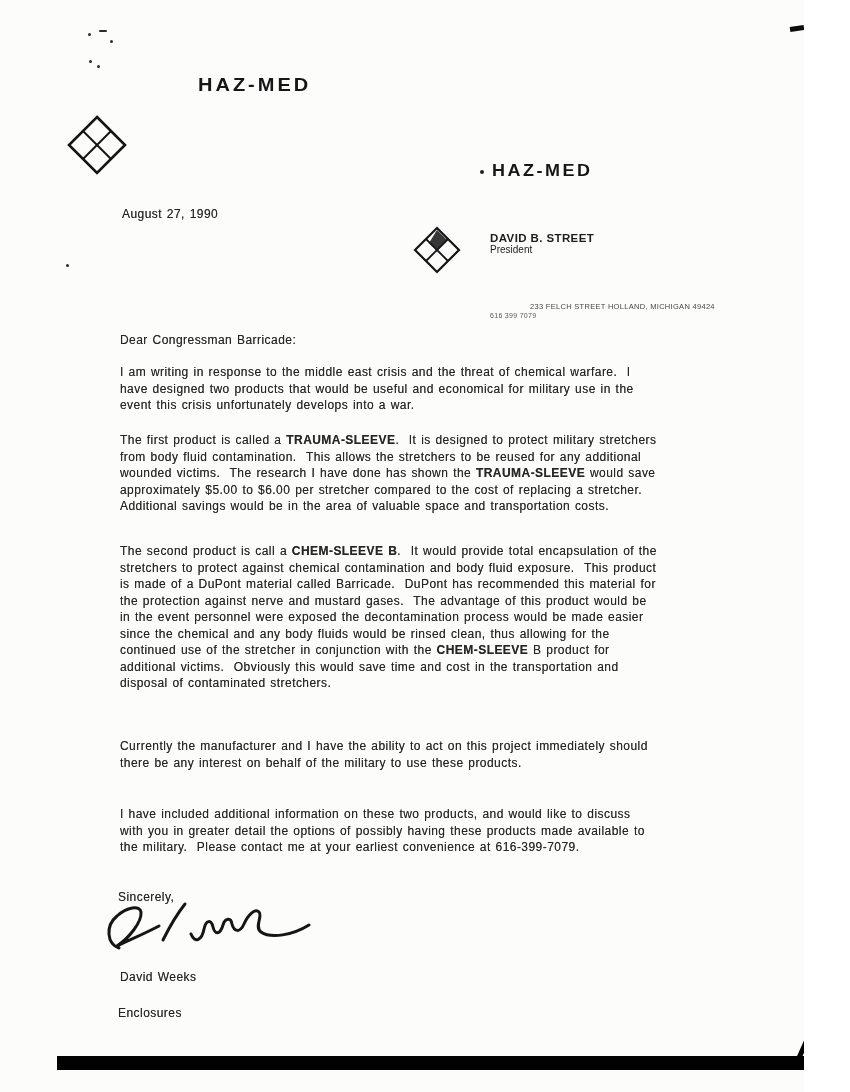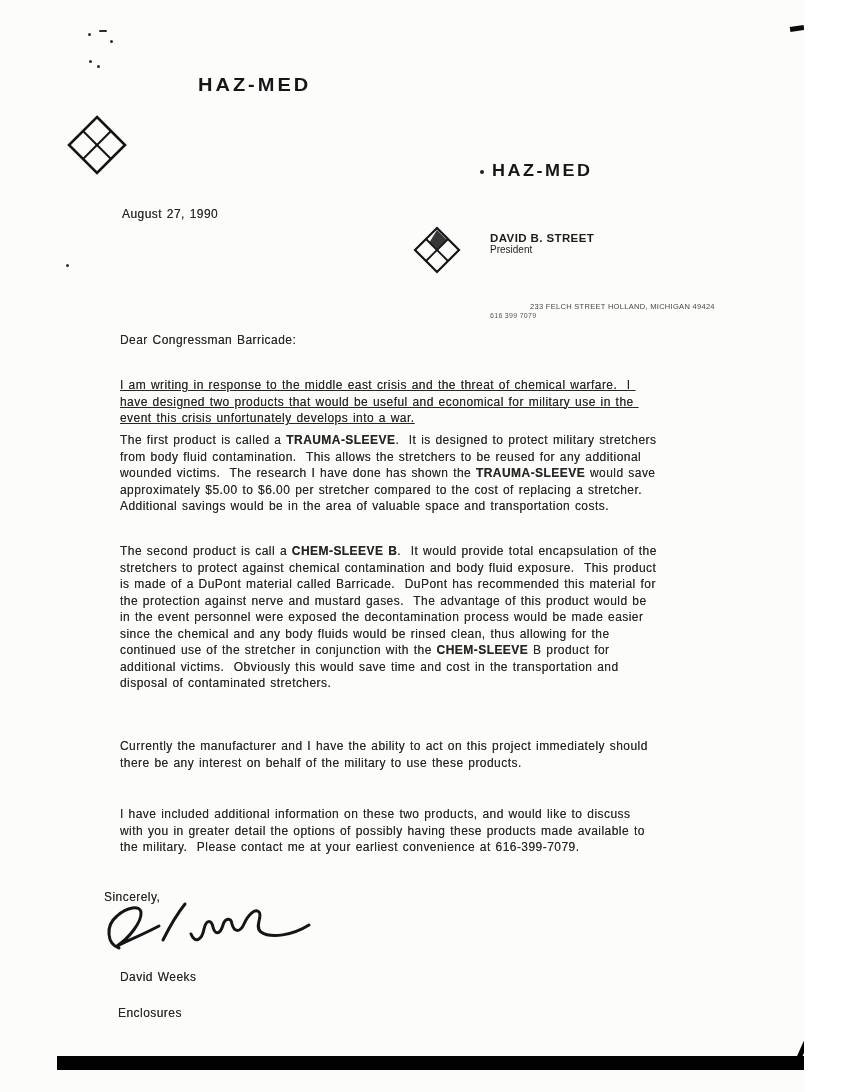--- a/index.html
+++ b/index.html
@@ -26,23 +26,23 @@
   .lh-title{position:absolute;left:490px;top:244px;font-size:10px;font-weight:400;color:#1c1c1c;}
   .lh-address{position:absolute;left:490px;top:302px;font-size:7.5px;letter-spacing:.3px;color:#464646;margin-left:40px;}
   .lh-phone{position:absolute;left:490px;top:312px;font-size:7px;letter-spacing:.3px;color:#565656;}
   
   .typed{font-size:12px;line-height:16.5px;letter-spacing:.45px;word-spacing:1px;
          text-shadow:0 0 .5px rgba(10,10,10,.55);white-space:pre-wrap;}
   .date{position:absolute;left:122px;top:206px;}
   .recipient{position:absolute;left:122px;top:274px;line-height:14.8px;}
   .salutation{position:absolute;left:120px;top:332px;}
   p.body{position:absolute;left:120px;width:537px;margin:0;}
-  .p1{top:377px;text-decoration:underline;}.p2{top:432px;}.p3{top:543px;}.p4{top:738px;}.p5{top:806px;}
+  .p1{top:364px;}.p2{top:432px;}.p3{top:543px;}.p4{top:738px;}.p5{top:806px;}
   .b{font-weight:bold;margin-top:19px;}
-  .closing{position:absolute;left:104px;top:889px;}
+  .closing{position:absolute;left:118px;top:889px;}
   .signature{position:absolute;left:103px;top:892px;}
   .signer{position:absolute;left:120px;top:969px;}
   .enclosures{position:absolute;left:118px;top:1005px;}
   
   .speck{position:absolute;background:#2c2c2c;border-radius:50%;}
   .edge-line{position:absolute;left:829px;top:40px;width:3px;height:1016px;background:#0c0c0c;}
   .edge-thick{position:absolute;left:830px;top:588px;width:12px;height:140px;background:#000;}
   .top-dash{position:absolute;left:790px;top:26px;width:14px;height:5px;background:#0c0c0c;transform:rotate(-8deg);}
   .bottom-bar{position:absolute;left:57px;top:1056px;width:766px;height:14px;background:#020202;}
   .bottom-slash{position:absolute;left:804px;top:1016px;width:5px;height:50px;background:#020202;transform:rotate(24deg);}

